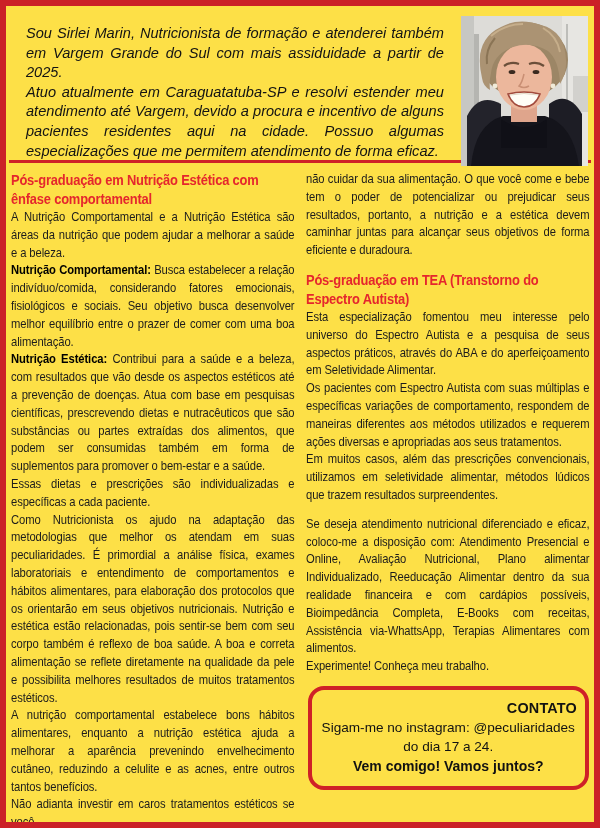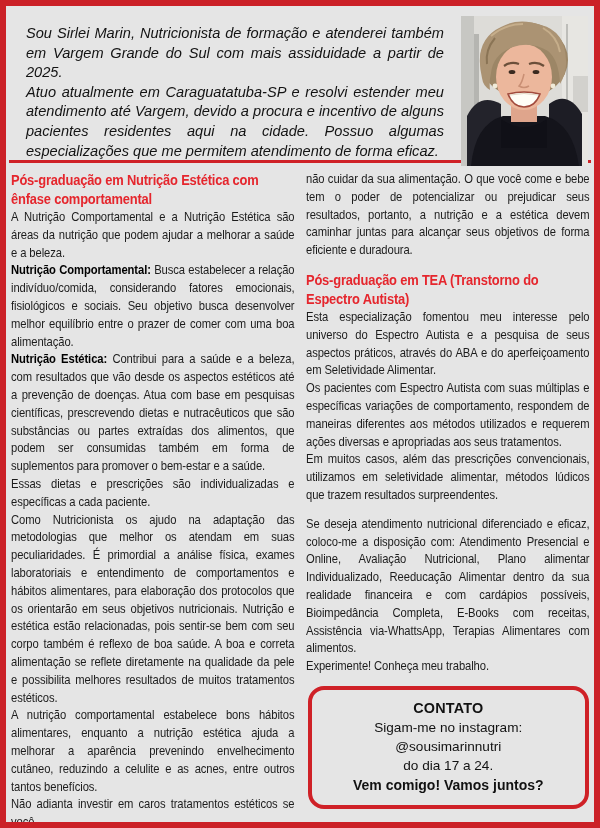--- a/index.html
+++ b/index.html
@@ -6,21 +6,21 @@
   html, body { width: 600px; height: 828px; }
   body {
     font-family: "Liberation Sans", sans-serif;
     background: #ffffff;
     position: relative;
     overflow: hidden;
   }
   .page {
     position: absolute; inset: 0;
     border: 6px solid #cb2127;
-    background: #e5e5e5;
+    background: #fde047;
     overflow: hidden;
   }
   
   .intro-section { display: flex; padding: 10px 6px 0 20px; height: 152px; }
   .intro-text {
     width: 428px;
     padding-top: 8px;
     padding-right: 10px;
     font-style: italic;
     font-size: 14.6px;
@@ -55,21 +55,21 @@
   .mt { margin-top: 11px; }
   
   .contact-box {
     margin: 10px 0 0 2px;
     border: 4px solid #cf2127;
     border-radius: 16px;
     padding: 9px 8px 10px;
     text-align: center;
     color: #121212;
   }
-  .contact-title { font-weight: bold; font-size: 14.4px; line-height: 19px; letter-spacing: 0.2px; }
+  .contact-title { font-weight: bold; font-size: 14.4px; line-height: 19px; letter-spacing: 0.2px; text-align: right; }
   .contact-line { font-size: 13.6px; line-height: 19px; }
   .contact-cta { font-weight: bold; font-size: 14px; line-height: 20px; }
 </style>
 </head>
 <body>
 
 <div class="page">
 
   <div class="intro-section">
     <div class="intro-text">
@@ -143,20 +143,20 @@
         <h2 class="section-heading mt">Pós-graduação em TEA (Transtorno do Espectro Autista)</h2>
         <p class="body-p">Esta especialização fomentou meu interesse pelo universo do Espectro Autista e a pesquisa de seus aspectos práticos, através do ABA e do aperfeiçoamento em Seletividade Alimentar.</p>
         <p class="body-p">Os pacientes com Espectro Autista com suas múltiplas e específicas variações de comportamento, respondem de maneiras diferentes aos métodos utilizados e requerem ações diversas e apropriadas aos seus tratamentos.</p>
         <p class="body-p">Em muitos casos, além das prescrições convencionais, utilizamos em seletividade alimentar, métodos lúdicos que trazem resultados surpreendentes.</p>
         <p class="body-p mt">Se deseja atendimento nutricional diferenciado e eficaz, coloco-me a disposição com: Atendimento Presencial e Online, Avaliação Nutricional, Plano alimentar Individualizado, Reeducação Alimentar dentro da sua realidade financeira e com cardápios possíveis, Bioimpedância Completa, E-Books com receitas, Assistência via-WhattsApp, Terapias Alimentares com alimentos.</p>
         <p class="body-p">Experimente! Conheça meu trabalho.</p>
       </div>
 
       <div class="contact-box">
         <div class="contact-title">CONTATO</div>
-        <div class="contact-line">Sigam-me no instagram: @sousimarinnutri</div>
+        <div class="contact-line">Sigam-me no instagram: @peculiaridades</div>
         <div class="contact-line">do dia 17 a 24.</div>
         <div class="contact-cta">Vem comigo! Vamos juntos?</div>
       </div>
     </div>
 
   </div>
 </div>
 
 </body></html>

